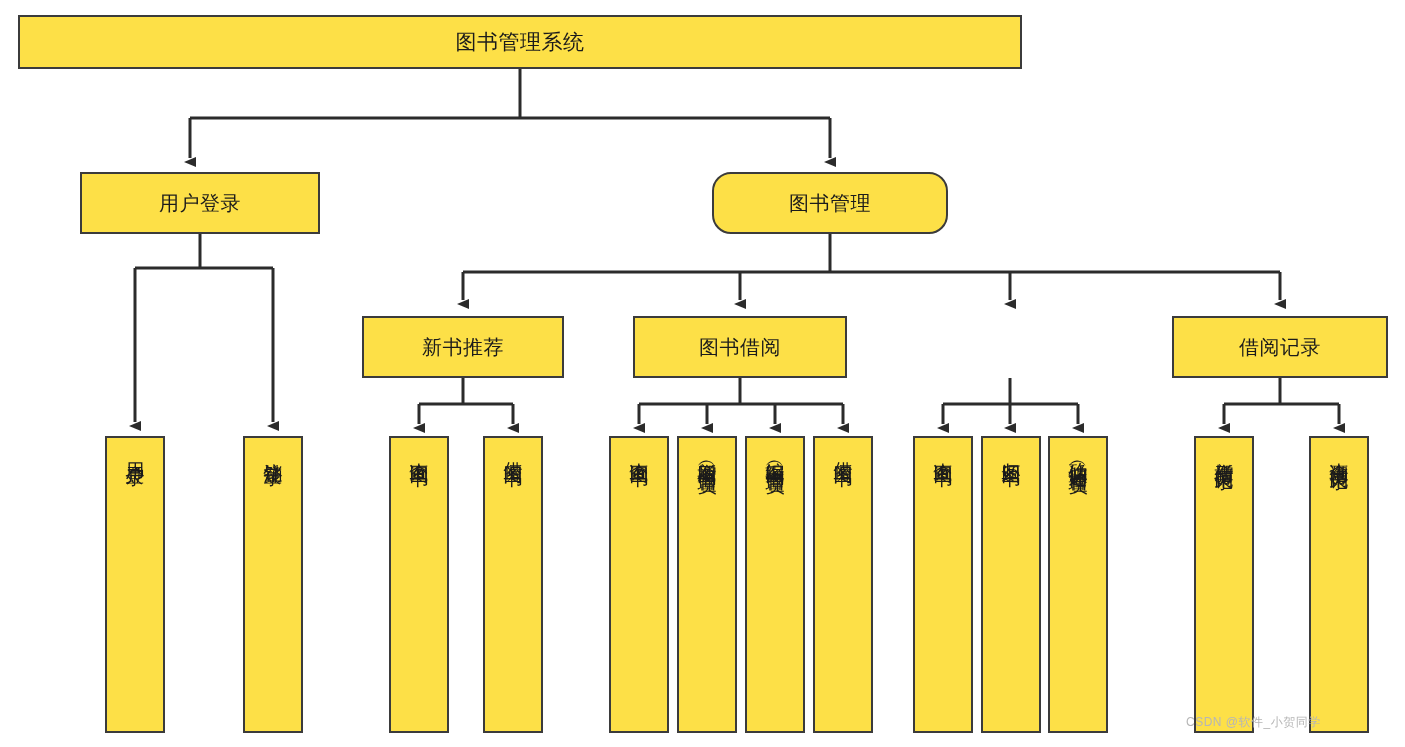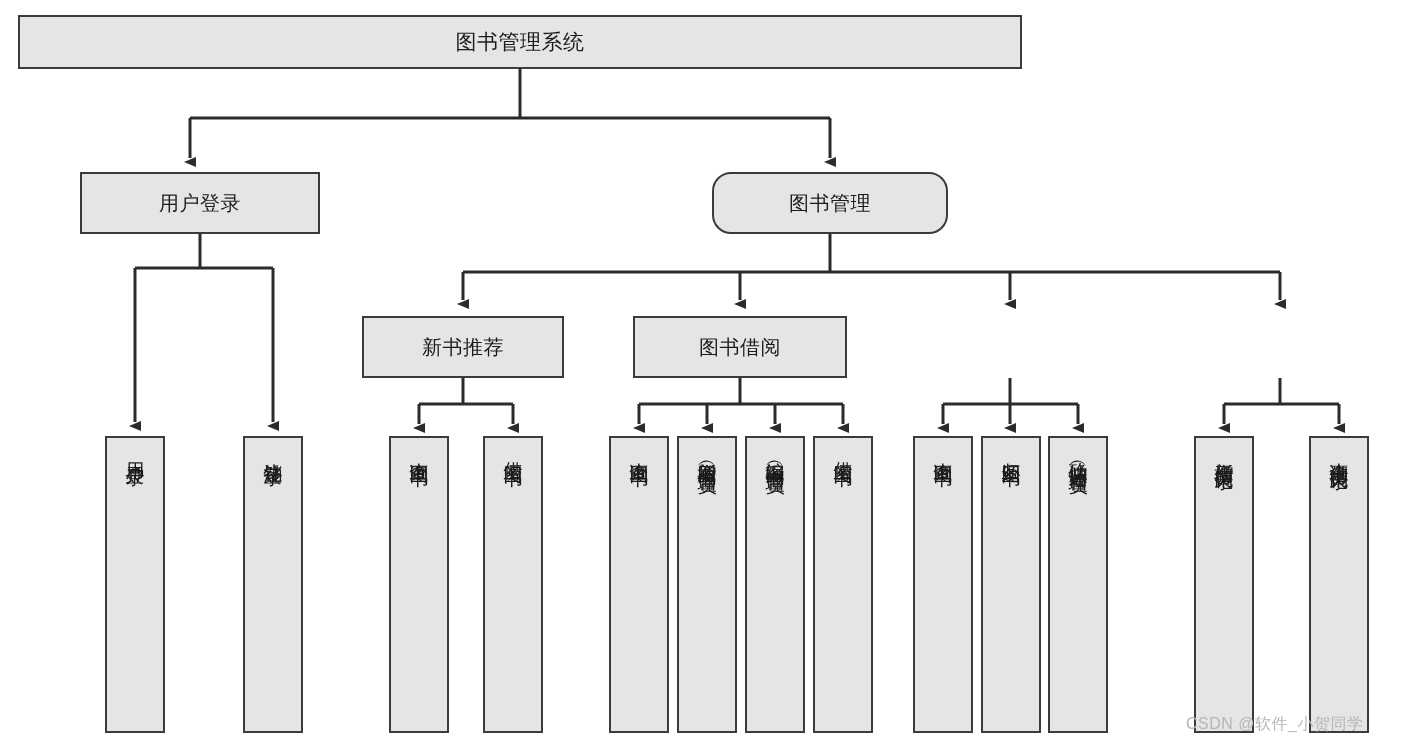--- a/index.html
+++ b/index.html
@@ -22,21 +22,21 @@
     position: absolute;
     left: 0;
     top: 0;
     width: 1405px;
     height: 747px;
     pointer-events: none;
   }
   .node {
     position: absolute;
     box-sizing: border-box;
-    background: #e5e5e5;
+    background: #fde047;
     border: 2px solid #3b3b3b;
     display: flex;
     align-items: center;
     justify-content: center;
     color: #1b1b1b;
   }
   .node.root {
     font-size: 21px;
   }
   .node.branch {
@@ -56,21 +56,21 @@
     writing-mode: vertical-rl;
     text-orientation: upright;
     line-height: 1.16;
     letter-spacing: 2px;
     white-space: nowrap;
   }
   .watermark {
     position: absolute;
     left: 1186px;
     top: 714px;
-    font-size: 16px;
+    font-size: 12px;
     color: #b6b6b6;
     letter-spacing: 0.5px;
     white-space: nowrap;
   }
 </style>
 </head>
 <body>
 
 <div id="canvas">
 
@@ -134,20 +134,23 @@
   <div class="node branch" style="left:712px; top:172px; width:236px; height:62px;border-radius:19px;">
     <span class="label-h">图书管理</span>
   </div>
 
   <div class="node branch" style="left:362px; top:316px; width:202px; height:62px;text-align:right;">
     <span class="label-h">新书推荐</span>
   </div>
   <div class="node branch" style="left:633px; top:316px; width:214px; height:62px;justify-content:center;">
     <span class="label-h">图书借阅</span>
   </div>
+  <div class="node branch" style="left:1172px; top:316px; width:216px; height:62px;">
+    <span class="label-h">借阅记录</span>
+  </div>
 
   <div class="node leaf" style="left:105px; top:436px; width:60px; height:297px;">
     <span class="label-v">用户登录</span>
   </div>
   <div class="node leaf" style="left:243px; top:436px; width:60px; height:297px;">
     <span class="label-v">注销登录</span>
   </div>
 
   <div class="node leaf" style="left:389px; top:436px; width:60px; height:297px;">
     <span class="label-v">查询图书</span>

